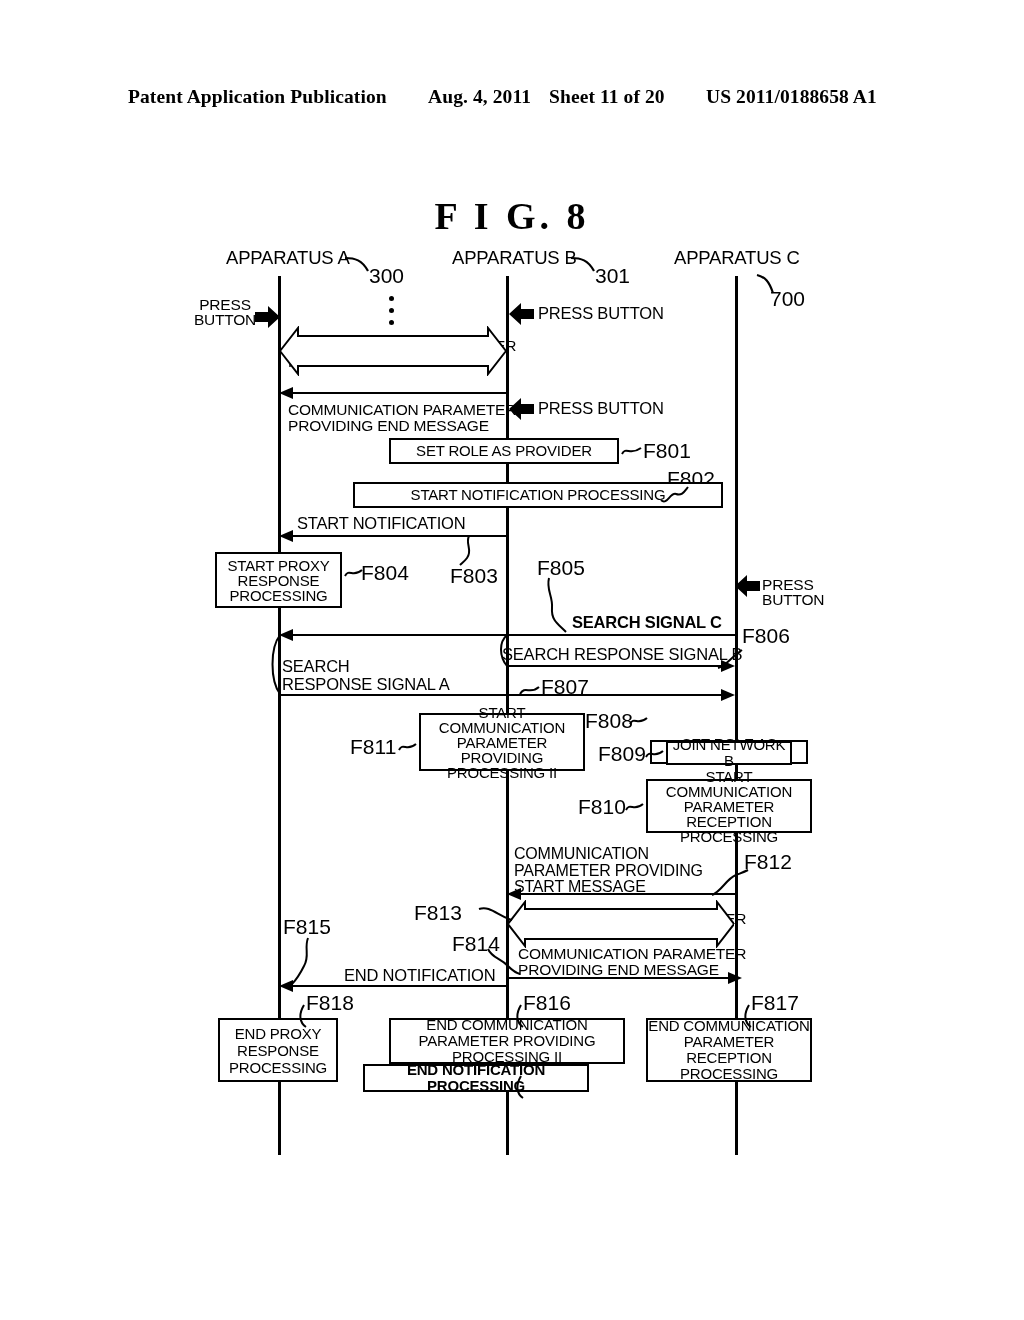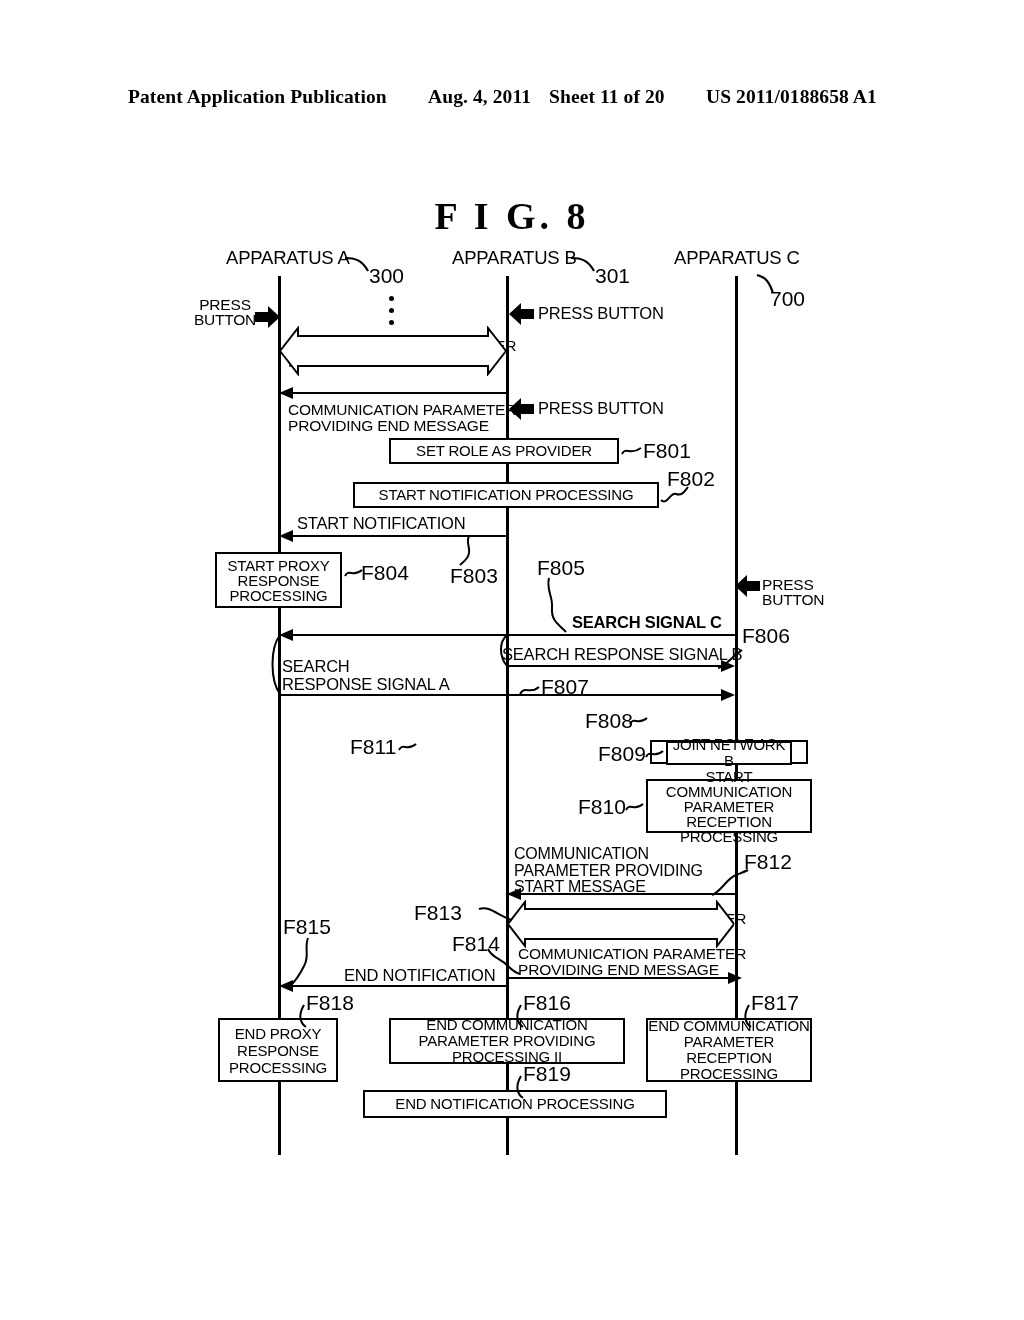--- a/index.html
+++ b/index.html
@@ -174,21 +174,21 @@
   <div class="box" style="left:389px;top:438px;width:230px;height:26px;">
     <span>SET ROLE AS PROVIDER</span>
   </div>
   <div class="leader" style="left:621px;top:444px;">
     <svg width="22" height="14" viewBox="0 0 22 14">
         <path d="M1 10 C5 2, 9 12, 20 4" fill="none" stroke="#000" stroke-width="2"></path>
       </svg>
   </div>
   <div class="num" style="left:643px;top:440px;">F801</div>
 
-  <div class="box" style="left:353px;top:482px;width:306px;height:26px;">
+  <div class="box" style="left:353px;top:482px;width:370px;height:26px;">
     <span>START NOTIFICATION PROCESSING</span>
   </div>
   <div class="leader" style="left:660px;top:486px;">
     <svg width="32" height="22" viewBox="0 0 32 22">
         <path d="M1 14 C7 20, 10 6, 16 8 C22 10, 24 6, 28 1" fill="none" stroke="#000" stroke-width="2"></path>
       </svg>
   </div>
   <div class="num" style="left:667px;top:468px;">F802</div>
 
   <div class="marrow left" style="left:292px;top:535px;width:214px;">
@@ -289,20 +289,25 @@
 PARAMETER RECEPTION
 PROCESSING</span>
   </div>
   <div class="leader" style="left:625px;top:800px;">
     <svg width="20" height="14" viewBox="0 0 20 14">
         <path d="M1 10 C5 2, 9 12, 18 4" fill="none" stroke="#000" stroke-width="2"></path>
       </svg>
   </div>
   <div class="num" style="left:578px;top:796px;">F810</div>
 
+  <div class="box sm" style="left:419px;top:713px;width:166px;height:58px;line-height:15px;">
+    <span>START COMMUNICATION
+PARAMETER PROVIDING
+PROCESSING II</span>
+  </div>
   <div class="leader" style="left:398px;top:740px;">
     <svg width="20" height="14" viewBox="0 0 20 14">
         <path d="M1 10 C5 2, 9 12, 18 4" fill="none" stroke="#000" stroke-width="2"></path>
       </svg>
   </div>
   <div class="num" style="left:350px;top:736px;">F811</div>
 
   <div class="marrow left" style="left:520px;top:893px;width:215px;">
     <span class="head"></span>
   </div>
@@ -395,17 +400,17 @@
 PROVIDING PROCESSING II</span>
   </div>
 
   <div class="leader" style="left:509px;top:1074px;">
     <svg width="22" height="26" viewBox="0 0 22 26">
         <path d="M14 24 C8 20, 6 12, 12 2" fill="none" stroke="#000" stroke-width="2"></path>
       </svg>
   </div>
   <div class="num" style="left:523px;top:1063px;">F819</div>
 
-  <div class="box" style="left:363px;top:1090px;width:304px;height:28px;">
+  <div class="box" style="left:363px;top:1064px;width:226px;height:28px;font-weight:bold;">
     <span>END NOTIFICATION PROCESSING</span>
   </div>
 
 </div>
 
 </body></html>

